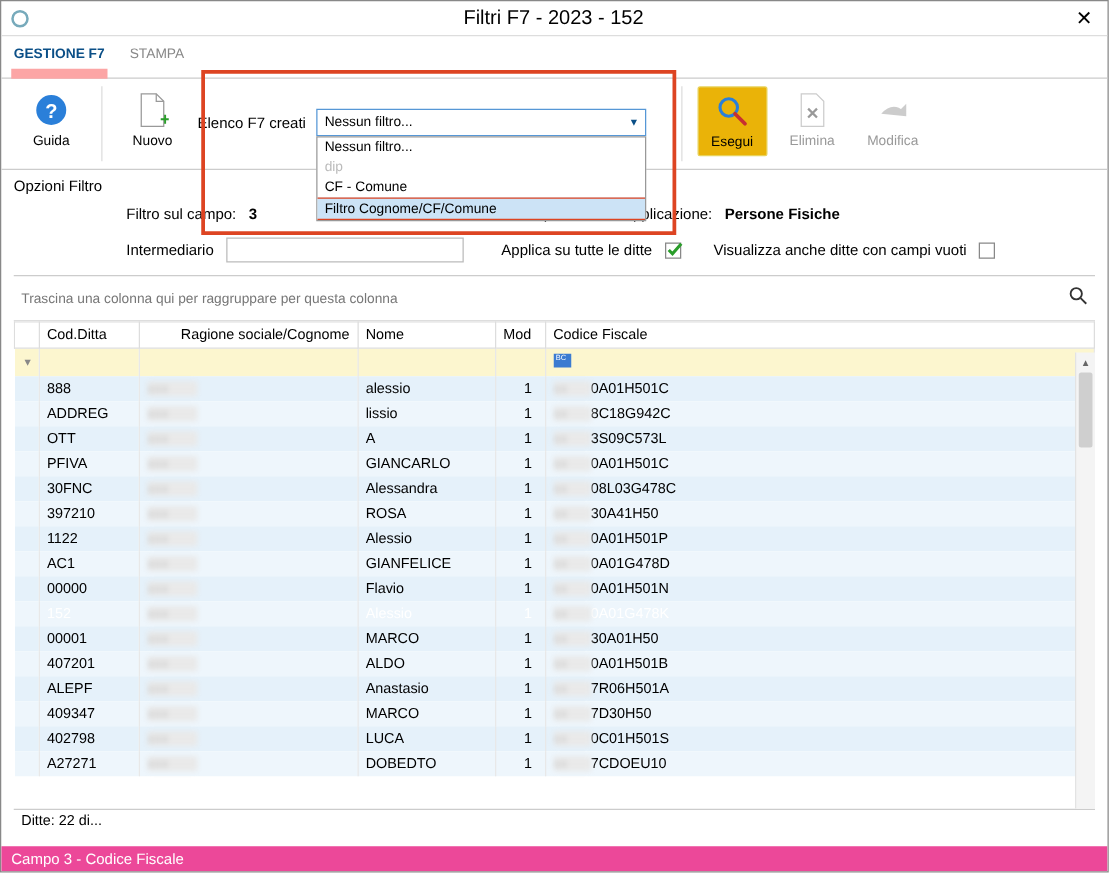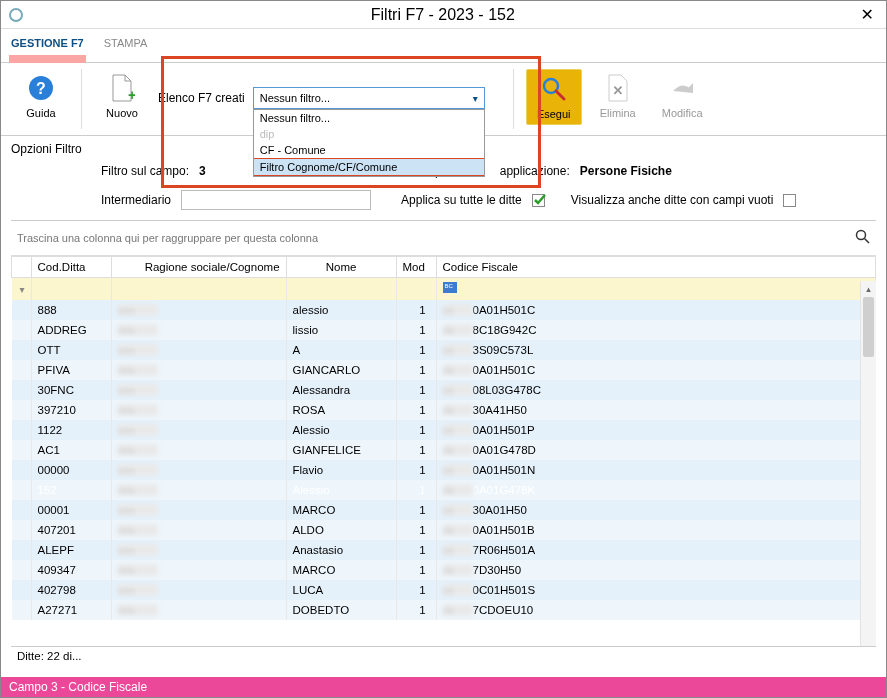--- a/index.html
+++ b/index.html
@@ -19,21 +19,21 @@
     .ribbon-btn .iconwrap { width: 30px; height: 30px; display: flex; align-items: center; justify-content: center; }
     .ribbon-btn.disabled { color: #999; }
     .ribbon-btn.esegui { background: #eab308; border: 1px solid #e8d25a; border-radius: 2px; padding: 4px 10px; }
     .ribbon-sep { width: 1px; background: #ddd; height: 60px; margin: 0 4px; }
     
     .filter-label-block { display: flex; align-items: center; padding-top: 18px; font-size: 12px; gap: 8px; }
     
     .highlight-box { position: absolute; border: 3px solid #d42; z-index: 10; pointer-events: none; }
     .highlight-1 { top: 55px; left: 160px; width: 380px; height: 132px; }
     
-    .dropdown { position: relative; width: 232px; height: 22px;}
+    .dropdown { position: relative; width: 264px; height: 22px;}
     .dropdown-field { border: 1px solid #5697d6; background: #fff; padding: 2px 6px; font-size: 11px; display: flex; justify-content: space-between; align-items: center; cursor: pointer; height:100%;}
     .dropdown-field .chev { color: #0b4f87; font-size: 10px; }
     .dropdown-list { position: absolute; top: 22px; left: 0; right: 0; background: #fff; border: 1px solid #999; z-index: 20; }
     .dropdown-item { padding: 2px 6px; font-size: 11px; cursor: pointer; }
     .dropdown-item.dim { color: #bbb; }
     .dropdown-item.hl { background: #cce3f6; border-top:1px solid #d42; border-bottom:1px solid #d42;}
     
     .options-label { font-size: 12px; padding: 6px 10px; }
     .options-row { display: flex; align-items: center; gap: 10px; padding: 2px 10px 2px 100px; font-size: 12px; }
     .options-row .value { font-weight: 700; }
@@ -190,21 +190,21 @@
         </svg>
     </span>
   </div>
   <div class="grid">
     <table>
       <thead>
         <tr>
           <th class="col-indicator"></th>
           <th style="width:80px;">Cod.Ditta</th>
           <th style="width:175px;text-align:right;">Ragione sociale/Cognome</th>
-          <th style="width:110px;text-align:center;">Nome</th>
+          <th style="width:110px;">Nome</th>
           <th style="width:40px;">Mod</th>
           <th>Codice Fiscale</th>
         </tr>
       </thead>
       <tbody id="grid-body">
         <tr class="filterrow">
           <td><span class="funnel">▾</span></td>
           <td></td>
             <td></td>
             <td></td>

